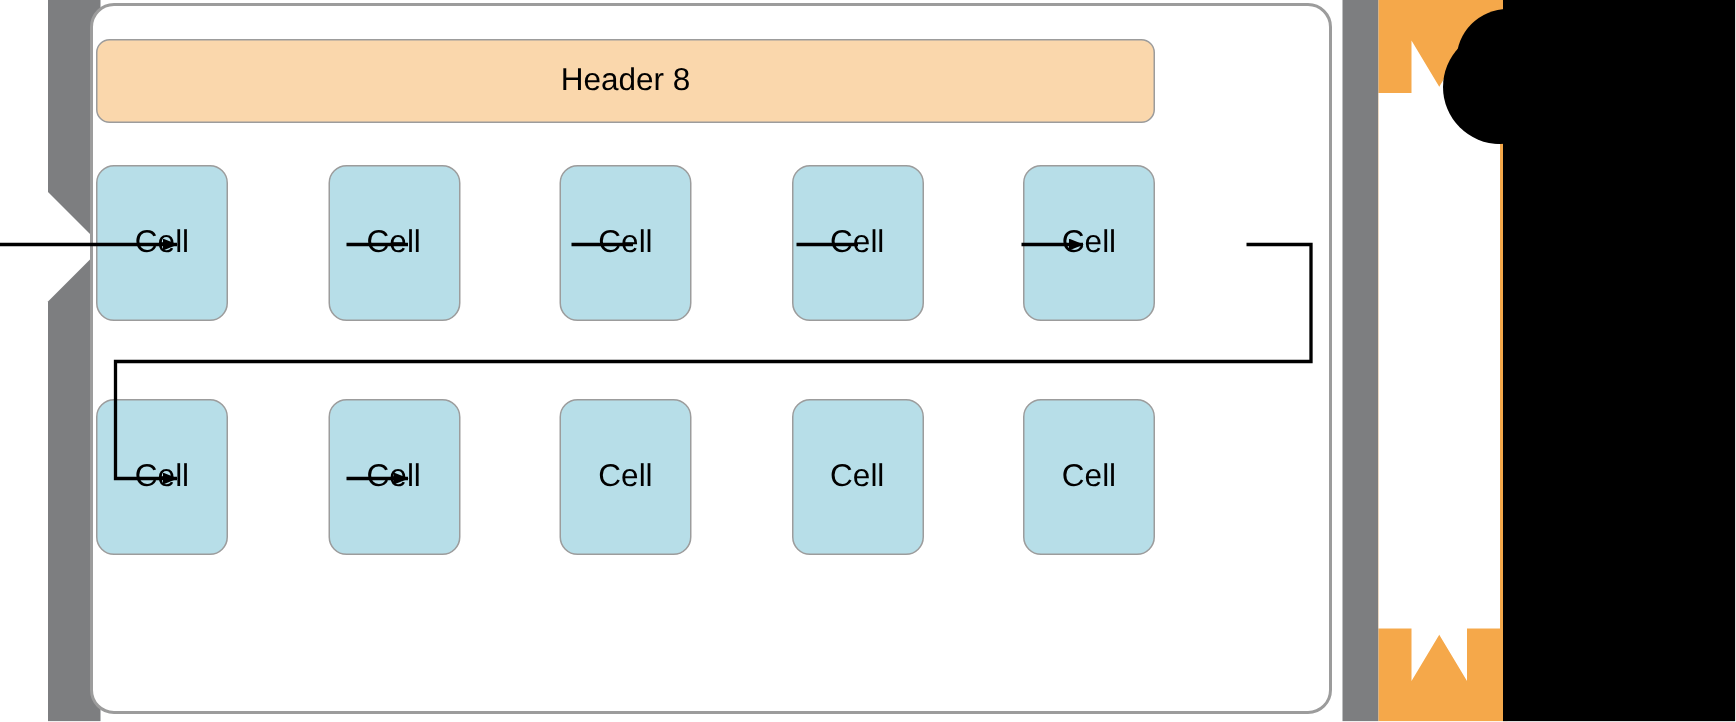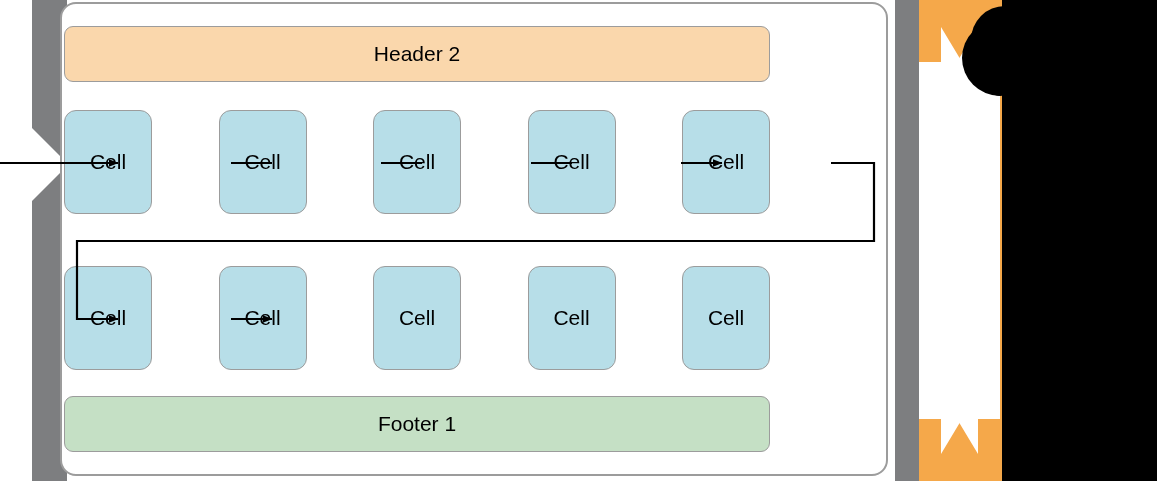--- a/index.html
+++ b/index.html
@@ -133,21 +133,21 @@
              C 973,52 977,40 985,32
              C 990,26 997,22 1002,21
              L 1002,0 Z"></path>
     <circle cx="1000" cy="58" r="38" fill="#000000"></circle>
     <circle cx="1005" cy="40" r="34" fill="#000000"></circle>
   </svg>
 
   <div class="panel"></div>
 
   <div class="band header">
-    <span>Header 2</span>
+    <span>Header 8</span>
   </div>
 
   <div class="cellrow row1">
     <div class="cell">
         <span>Cell</span>
       </div>
     <div class="cell">
         <span>Cell</span>
       </div>
     <div class="cell">
@@ -172,23 +172,20 @@
         <span>Cell</span>
       </div>
     <div class="cell">
         <span>Cell</span>
       </div>
     <div class="cell">
         <span>Cell</span>
       </div>
   </div>
 
-  <div class="band footer">
-    <span>Footer 1</span>
-  </div>
 
   <svg class="layer" viewBox="0 0 1157 481">
     <defs>
       <marker id="ah" markerWidth="10" markerHeight="8" refX="9.5" refY="4" orient="auto" markerUnits="userSpaceOnUse">
         <path d="M 0,0 L 10,4 L 0,8 z" fill="#000000"></path>
       </marker>
     </defs>
 
     <path d="M 0,163 L 118,163" stroke="#000000" stroke-width="2.2" fill="none" marker-end="url(#ah)"></path>
 

